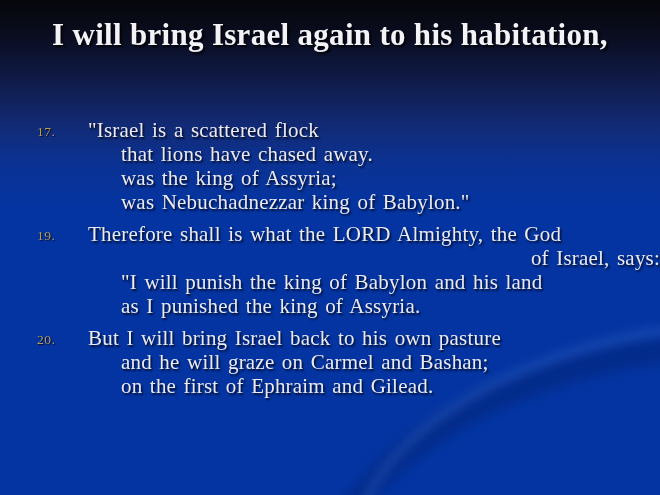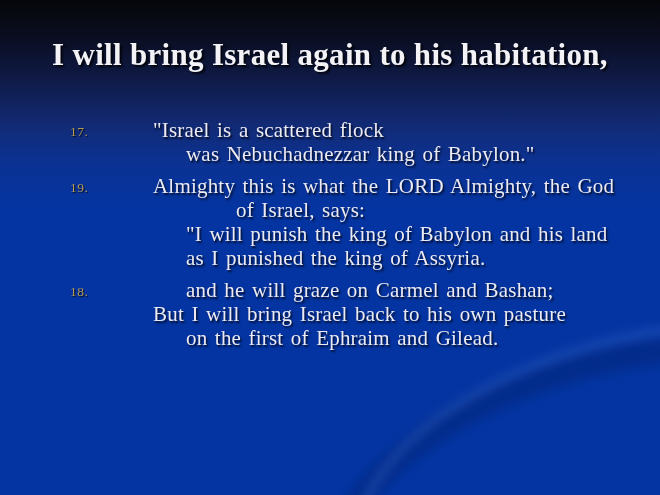--- a/index.html
+++ b/index.html
@@ -56,78 +56,79 @@
     margin: 0;
     padding-top: 12px;
     text-align: center;
     font-size: 31px;
     font-weight: bold;
     line-height: 46px;
     letter-spacing: 0.3px;
     color: #f3f3f7;
     text-shadow: 2px 2px 2px rgba(0, 0, 0, 0.85);
   }
-  .title span { display: block; margin-top: 20px; }
+  .title span { display: block; }
   .verses {
     position: absolute;
     top: 118px;
     left: 0;
     right: 0;
   }
   .verse {
     position: relative;
-    padding-left: 120px;
+    padding-left: 88px;
     margin-bottom: 8px;
-    margin-left: 33px;
   }
   .vnum {
     position: absolute;
     left: 37px;
     top: 6px;
     font-size: 13.5px;
     color: #b39b59;
     letter-spacing: 0.5px;
     text-shadow: 1px 1px 1px rgba(0, 0, 0, 0.8);
   }
   .vline {
     font-size: 21px;
     line-height: 24px;
     letter-spacing: 0.2px;
     word-spacing: 2px;
     color: #eceaf2;
     text-shadow: 1.5px 1.5px 2px rgba(0, 0, 0, 0.75);
     white-space: nowrap;
   }
   .ind1 { padding-left: 33px; }
-  .ind2 { padding-left: 83px; }
+  .ind2 { padding-left: 83px; text-align: right; }
 </style>
 </head>
 <body>
 
 <div class="slide">
   <div class="swirl-layer">
     <div class="swirl-dark"></div>
     <div class="swirl-light"></div>
   </div>
   <h1 class="title">
     <span>I will bring Israel again to his habitation,</span>
   </h1>
   <div class="verses" id="verses">
       <div class="verse">
         <span class="vnum">17.</span>
         <div class="vline ind0">"Israel is a scattered flock</div>
+        <div class="vline ind1">that lions have chased away.</div>
+        <div class="vline ind1">was the king of Assyria;</div>
         <div class="vline ind1">was Nebuchadnezzar king of Babylon."</div>
       </div>
       <div class="verse">
         <span class="vnum">19.</span>
-        <div class="vline ind0">Almighty this is what the LORD Almighty, the God</div>
+        <div class="vline ind0">Therefore shall is what the LORD Almighty, the God</div>
         <div class="vline ind2">of Israel, says:</div>
         <div class="vline ind1">"I will punish the king of Babylon and his land</div>
         <div class="vline ind1">as I punished the king of Assyria.</div>
       </div>
       <div class="verse">
-        <span class="vnum">18.</span>
+        <span class="vnum">20.</span>
+        <div class="vline ind0">But I will bring Israel back to his own pasture</div>
         <div class="vline ind1">and he will graze on Carmel and Bashan;</div>
-        <div class="vline ind0">But I will bring Israel back to his own pasture</div>
         <div class="vline ind1">on the first of Ephraim and Gilead.</div>
       </div>
     </div>
 </div>
 
 </body></html>

